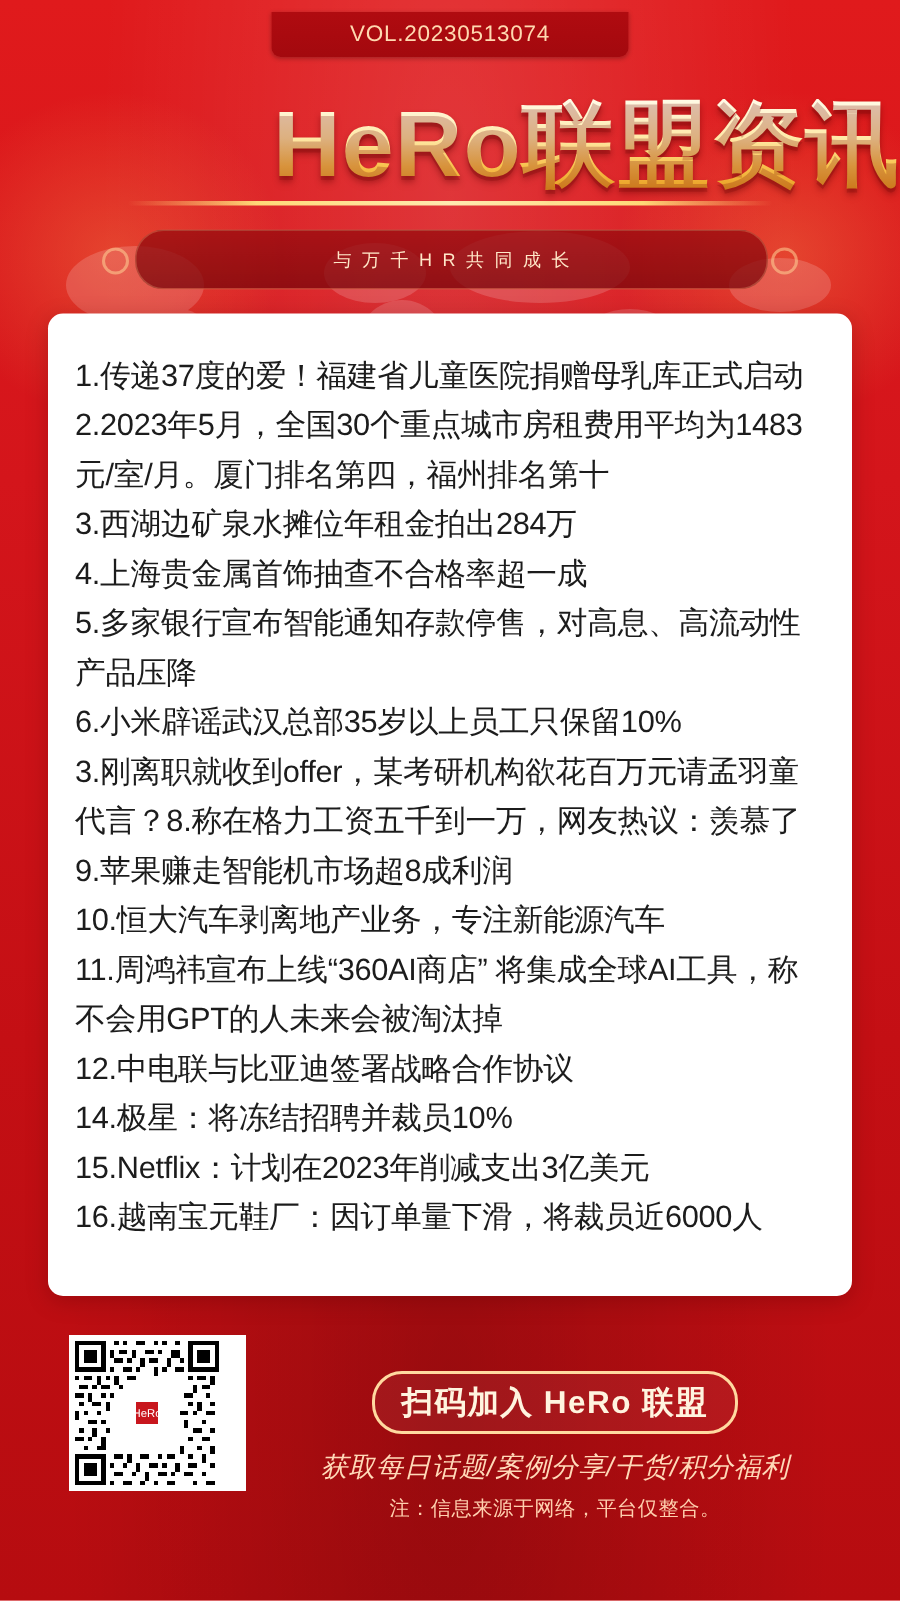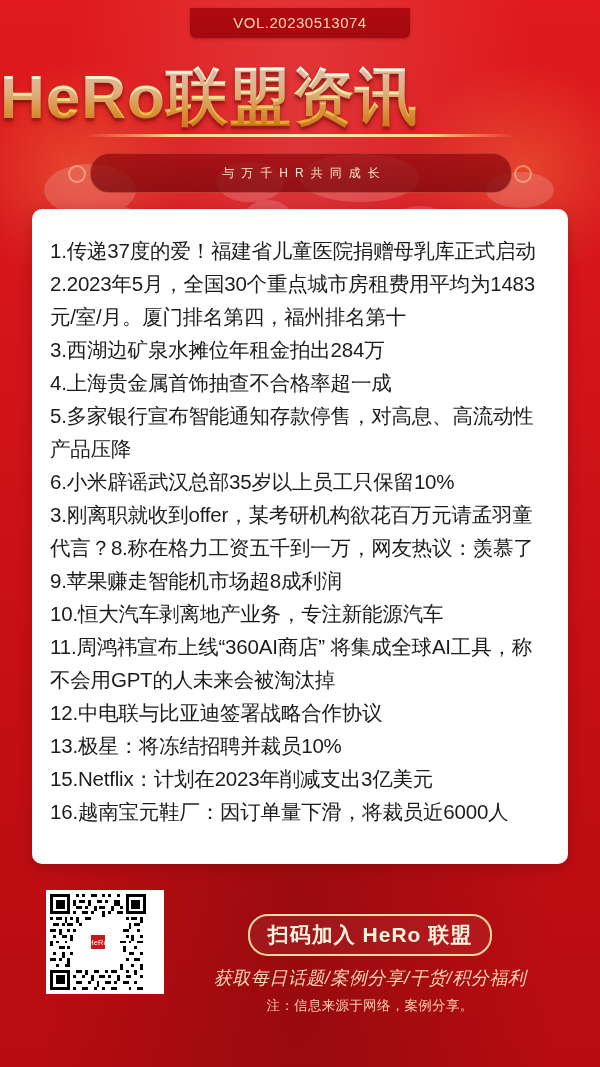--- a/index.html
+++ b/index.html
@@ -39,36 +39,36 @@
     pointer-events: none;
     background: radial-gradient(ellipse at center, rgba(255,170,90,0.30) 0%, rgba(255,120,60,0.0) 70%);
   }
   .glow-left { left: -40px; }
   .glow-right { right: -40px; }
 
   .vol-badge {
     position: relative;
     margin: 0 auto;
     margin-top: 8px;
-    width: 220px;
+    width: 238px;
     height: 30px;
     line-height: 30px;
     text-align: center;
     border-radius: 0 0 6px 6px;
     background: linear-gradient(180deg, #b00b10 0%, #a3090e 100%);
     color: #ffd9b0;
     font-size: 15px;
     letter-spacing: 0.5px;
     box-shadow: 0 1px 3px rgba(0,0,0,0.25);
   }
 
   .main-title {
     position: relative;
     margin-top: 28px;
-    text-align: left;
+    text-align: right;
     font-size: 62px;
     font-weight: bold;
     letter-spacing: 1px;
     line-height: 1.0;
     background: linear-gradient(180deg, #fffbe8 0%, #ffe9a8 42%, #f8c24e 72%, #e79a1e 100%);
     -webkit-background-clip: text;
     background-clip: text;
     color: transparent;
     -webkit-text-fill-color: transparent;
     text-shadow: 0 3px 0 rgba(120,8,8,0.25);
@@ -226,21 +226,21 @@
       <li>2.2023年5月，全国30个重点城市房租费用平均为1483元/室/月。厦门排名第四，福州排名第十</li>
       <li>3.西湖边矿泉水摊位年租金拍出284万</li>
       <li>4.上海贵金属首饰抽查不合格率超一成</li>
       <li>5.多家银行宣布智能通知存款停售，对高息、高流动性产品压降</li>
       <li>6.小米辟谣武汉总部35岁以上员工只保留10%</li>
       <li>3.刚离职就收到offer，某考研机构欲花百万元请孟羽童代言？8.称在格力工资五千到一万，网友热议：羡慕了</li>
       <li>9.苹果赚走智能机市场超8成利润</li>
       <li>10.恒大汽车剥离地产业务，专注新能源汽车</li>
       <li>11.周鸿祎宣布上线“360AI商店” 将集成全球AI工具，称不会用GPT的人未来会被淘汰掉</li>
       <li>12.中电联与比亚迪签署战略合作协议</li>
-      <li>13.极星：将冻结招聘并裁员10%</li>
+      <li>14.极星：将冻结招聘并裁员10%</li>
       <li>15.Netflix：计划在2023年削减支出3亿美元</li>
       <li>16.越南宝元鞋厂：因订单量下滑，将裁员近6000人</li>
     </ul>
   </div>
 
   <div class="footer">
     <div class="qr">
       <svg width="96" height="96" viewBox="0 0 33 33" shape-rendering="crispEdges">
         <rect width="33" height="33" fill="#ffffff"></rect>
         <g fill="#000000">
@@ -364,17 +364,17 @@
           <rect x="30" y="32" width="2" height="1"></rect>
         </g>
         <rect x="13" y="13" width="7" height="7" fill="#ffffff"></rect>
         <rect x="14" y="14" width="5" height="5" fill="#c8161d"></rect>
         <text x="16.5" y="17.4" font-size="2.6" fill="#ffffff" text-anchor="middle" font-family="Liberation Sans, sans-serif">HeRo</text>
       </svg>
     </div>
     <div class="footer-text">
       <div class="cta-pill">扫码加入 HeRo 联盟</div>
       <div class="footer-line">获取每日话题/案例分享/干货/积分福利</div>
-      <div class="footer-note">注：信息来源于网络，案例分享。</div>
+      <div class="footer-note">注：信息来源于网络，平台仅整合。</div>
     </div>
   </div>
 
 </div>
 
 </body></html>

